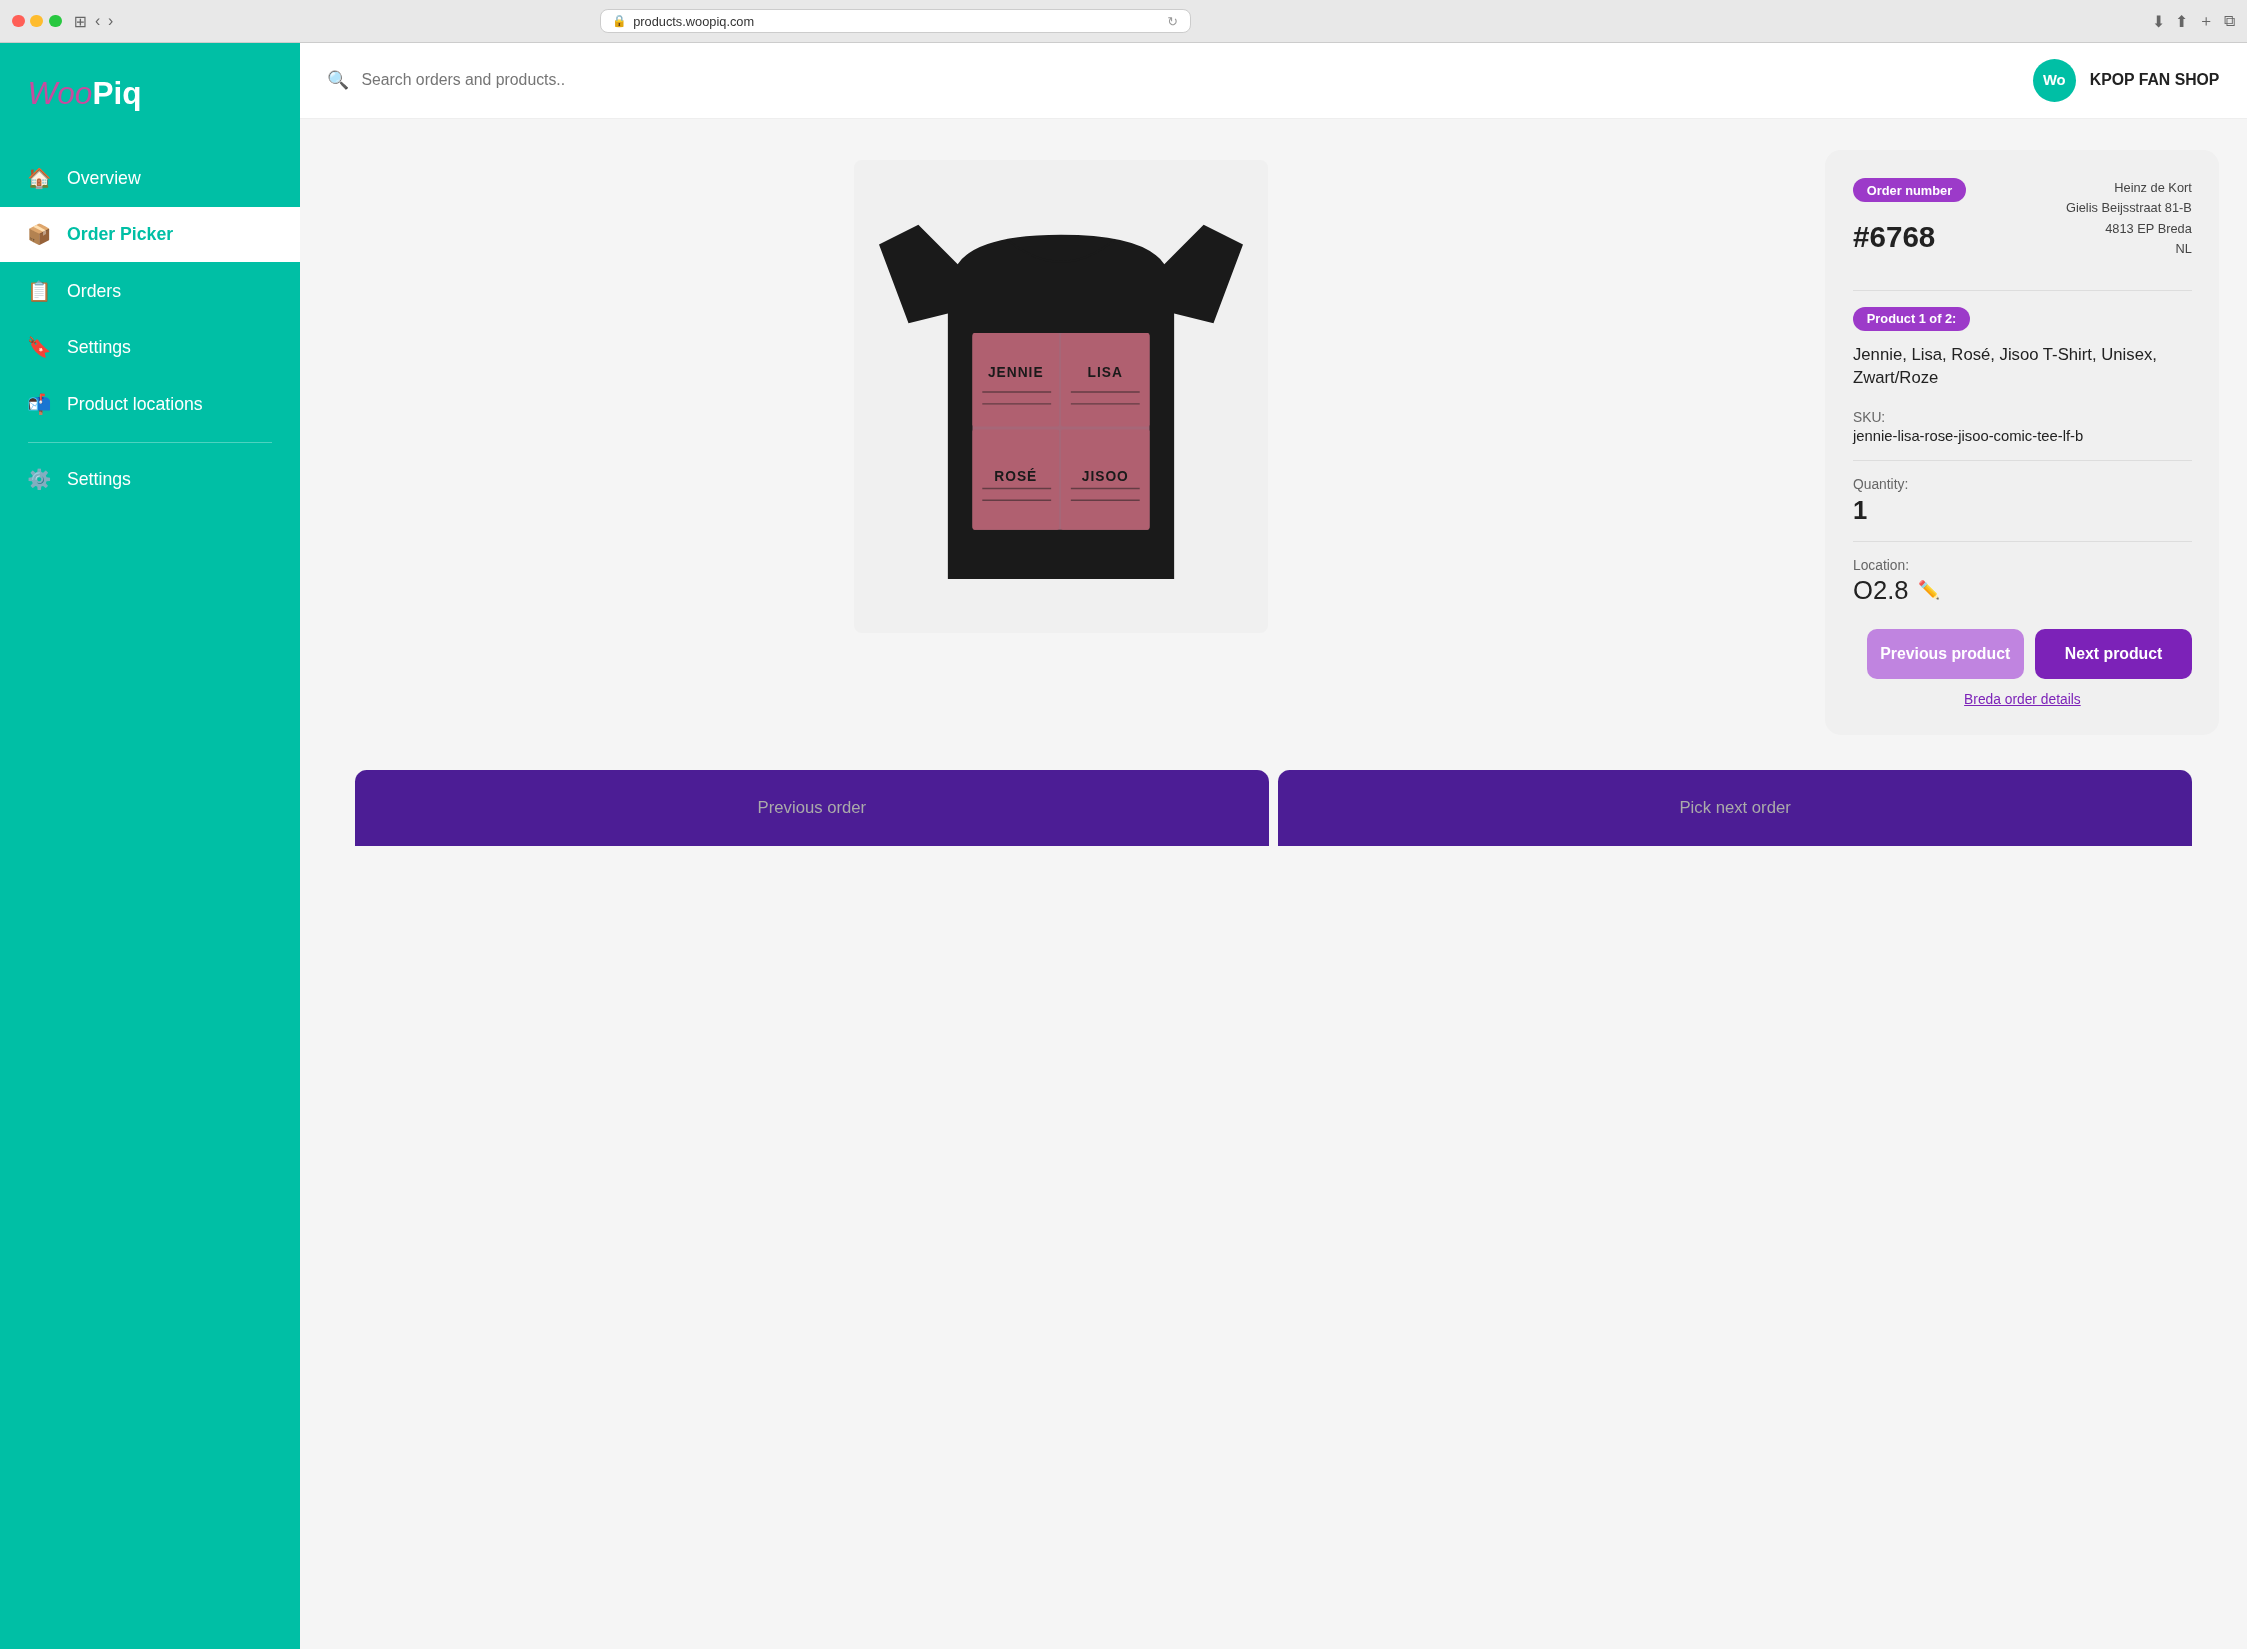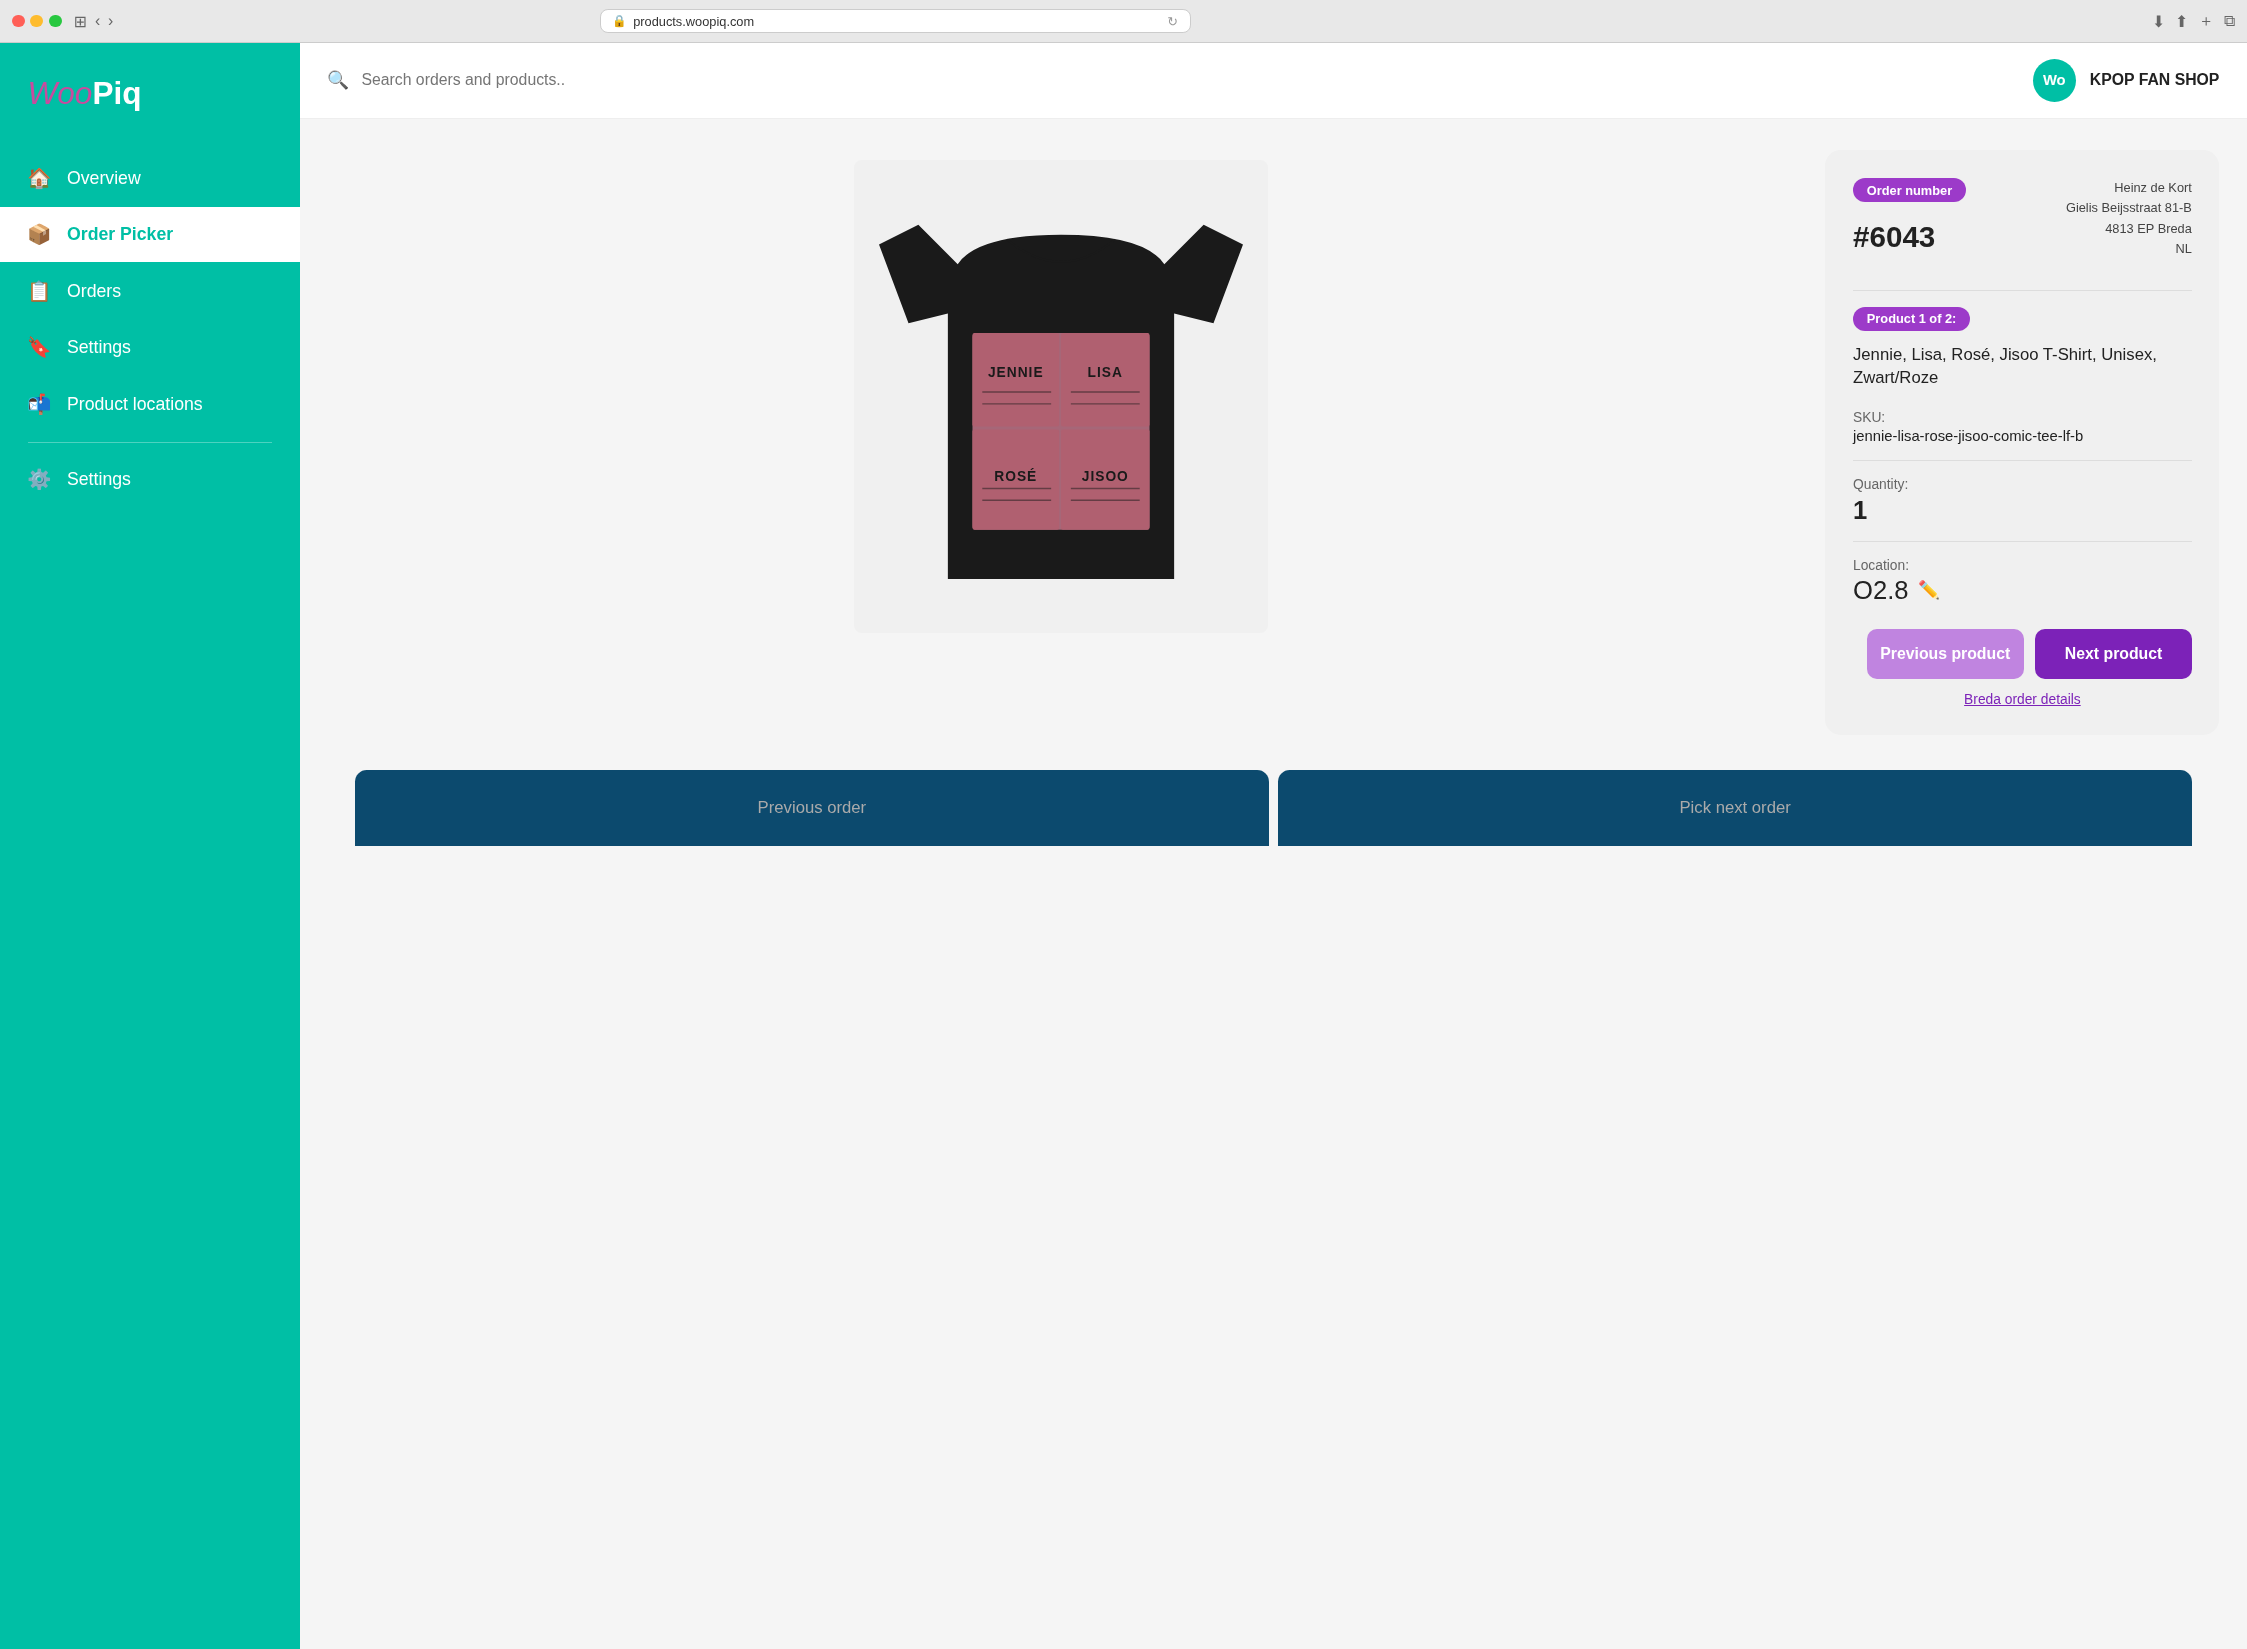--- a/index.html
+++ b/index.html
@@ -274,21 +274,21 @@
     .bottom-nav {
       display: flex;
       gap: 2px;
       padding: 0 27.6px;
       margin-top: 7.9px;
       padding-bottom: 0;
     }
 
     .bottom-nav-btn {
       flex: 1;
-      background: #0c4a6e;
+      background: #4c1d95;
       border: none;
       border-radius: 11.8px 11.8px 0 0;
       padding: 27.6px 19.7px;
       font-size: 16.7px;
       color: #aaa;
       cursor: pointer;
       text-align: center;
     }
 
     .bottom-nav-btn:first-child { margin-right: 7.9px; }
@@ -418,21 +418,21 @@
               </g>
             </svg>
           </div>
         </div>
 
         <div class="order-card">
 
           <div class="order-header-row">
             <div class="order-header-left">
               <div class="order-badge">Order number</div>
-              <div class="order-number">#6043</div>
+              <div class="order-number">#6768</div>
             </div>
             <div class="order-header-right">
               <div style="font-size:12.8px;color:#444;line-height:1.6;">Heinz de Kort</div>
               <div style="font-size:12.8px;color:#444;line-height:1.6;">Gielis Beijsstraat 81-B</div>
               <div style="font-size:12.8px;color:#444;line-height:1.6;">4813 EP Breda</div>
               <div style="font-size:12.8px;color:#444;line-height:1.6;">NL</div>
             </div>
           </div>
 
           <div class="divider-line"></div>

